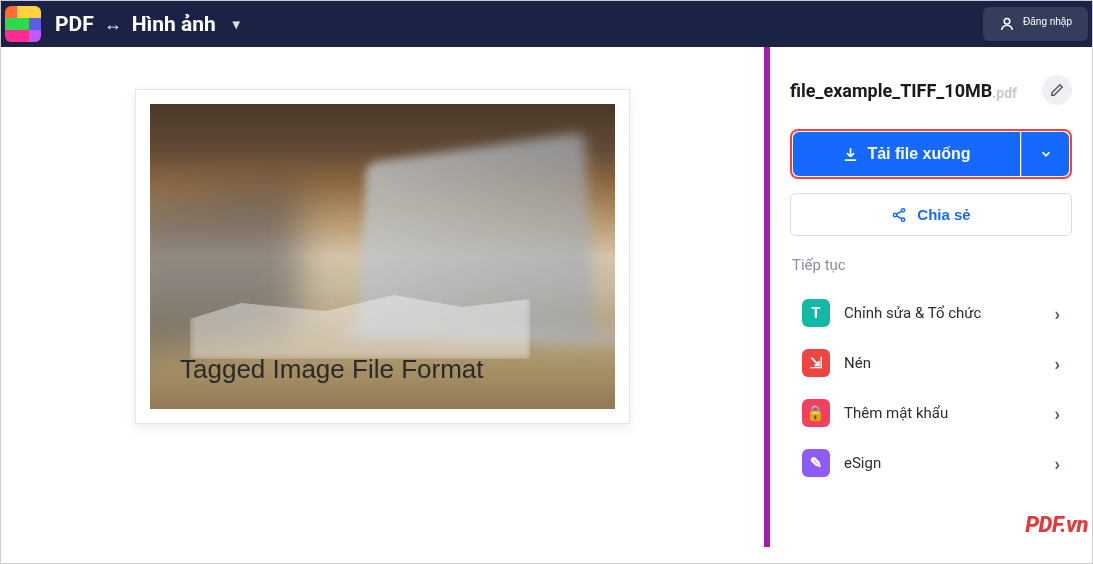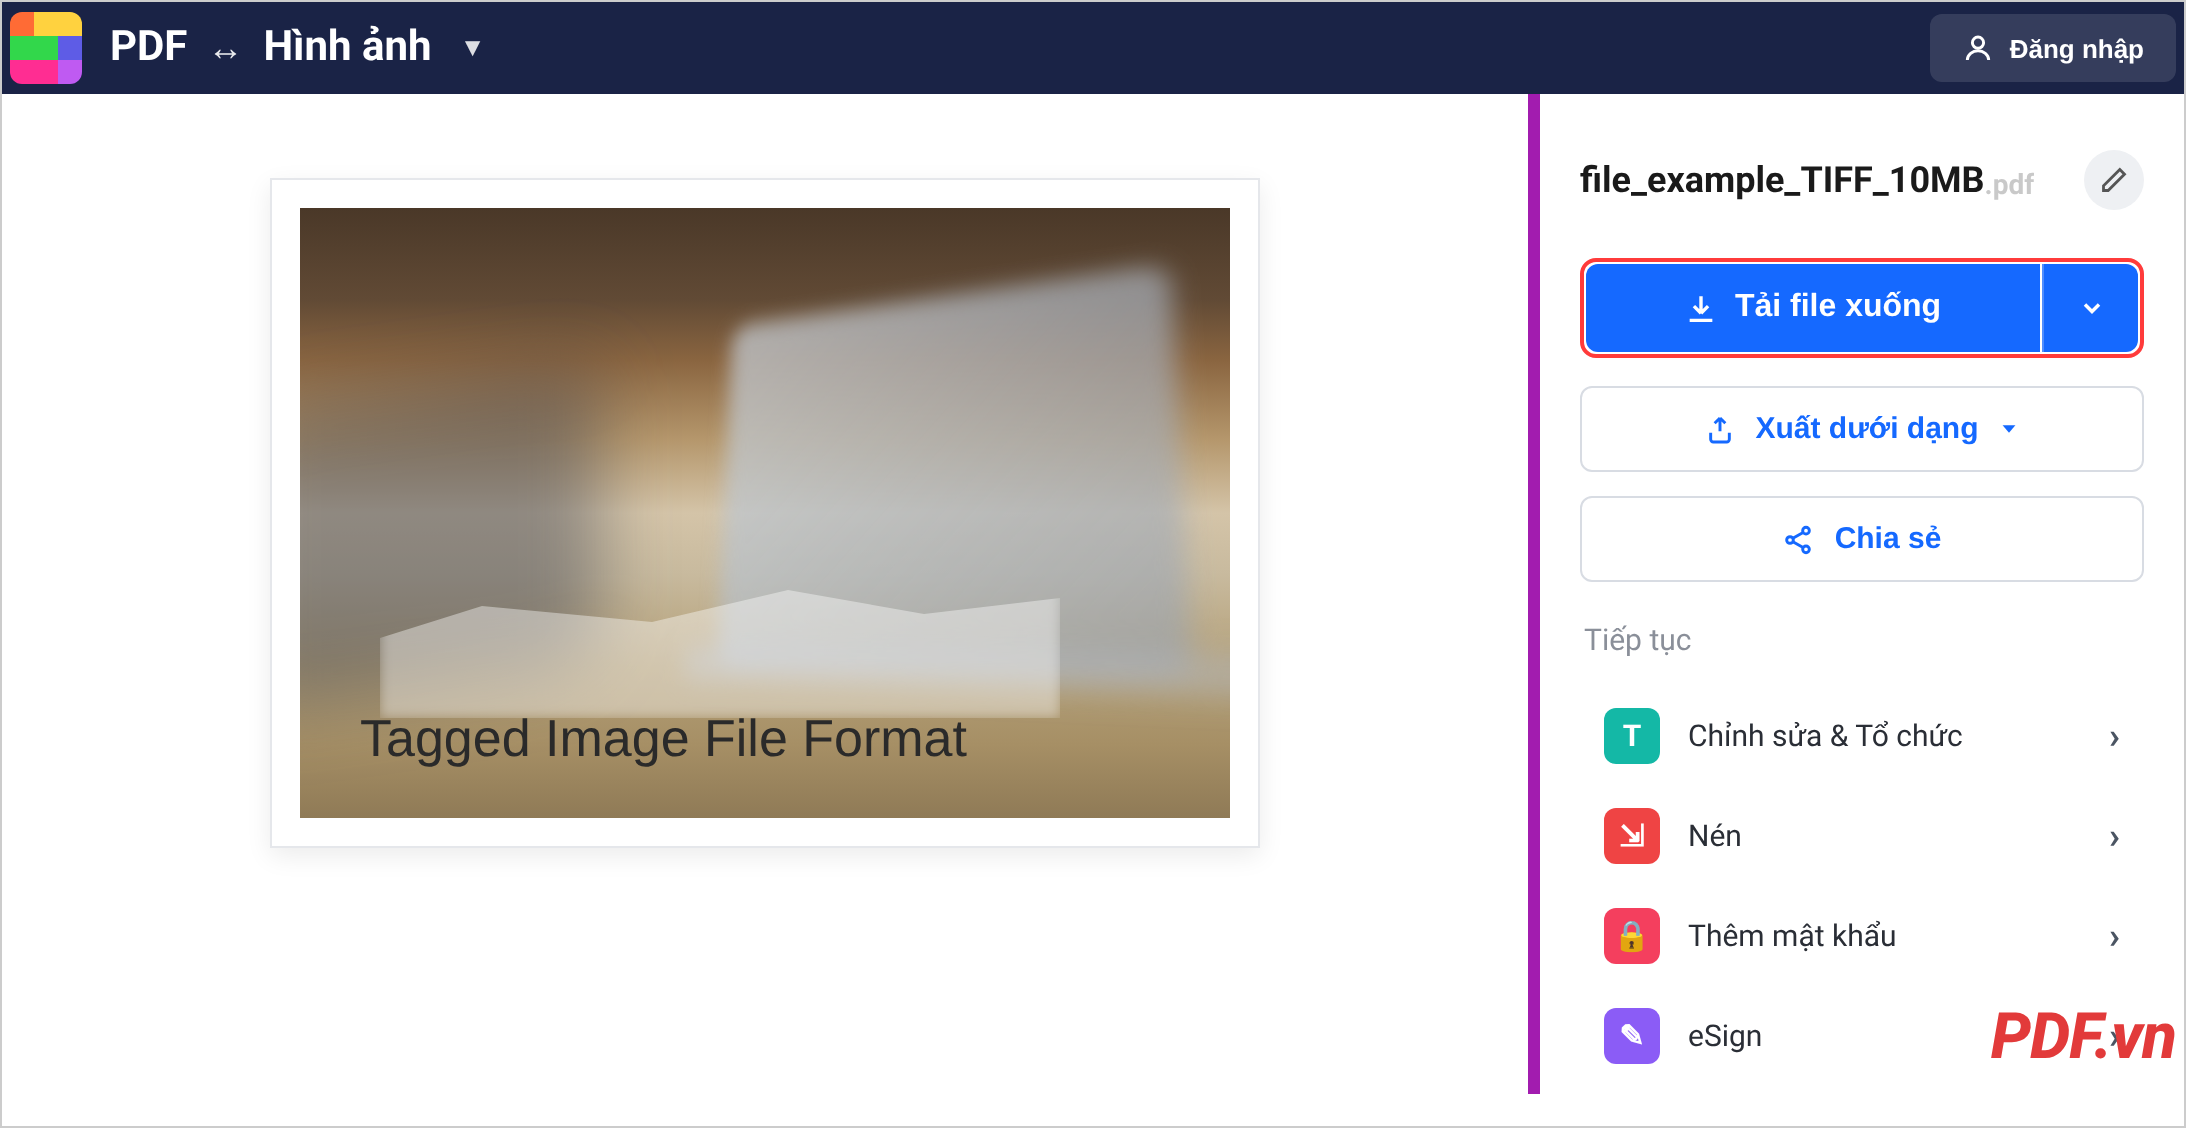--- a/index.html
+++ b/index.html
@@ -7,21 +7,21 @@
   
   .header { background: #1a2346; height: 46px; display: flex; align-items: center; justify-content: space-between; padding: 0 4px; }
   .header-left { display: flex; align-items: center; gap: 14px; }
   .logo { width: 36px; height: 36px; display: grid; grid-template-columns: 1fr 1fr 1fr; grid-template-rows: 1fr 1fr 1fr; border-radius: 6px; overflow: hidden; }
   .logo div:nth-child(1){background:#ff6b35}.logo div:nth-child(2){background:#ffd23f}.logo div:nth-child(3){background:#ffd23f}
   .logo div:nth-child(4){background:#32d74b}.logo div:nth-child(5){background:#32d74b}.logo div:nth-child(6){background:#5e5ce6}
   .logo div:nth-child(7){background:#ff2d92}.logo div:nth-child(8){background:#ff2d92}.logo div:nth-child(9){background:#bf5af2}
   .header-title { color: #fff; font-weight: 700; font-size: 21px; display: flex; align-items: center; gap: 10px; cursor: pointer; }
   .header-title .arrows { font-size: 18px; opacity: .9; }
   .header-title .chev { font-size: 13px; opacity: .85; margin-left: 4px; }
-  .login-btn { background: rgba(255,255,255,.12); color: #fff; border: none; border-radius: 6px; padding: 9px 16px; font-size: 13px; font-weight: 700; display: flex; align-items: center; gap: 8px; cursor: pointer; }
+  .login-btn { background: rgba(255,255,255,.12); color: #fff; border: none; border-radius: 6px; padding: 9px 16px; font-size: 10px; font-weight: 400; display: flex; align-items: flex-start; gap: 8px; cursor: pointer; }
   
   .main { display: flex; height: calc(100% - 62px); }
   .preview-area { flex: 1; display: flex; align-items: flex-start; justify-content: center; padding-top: 42px; border-right: 6px solid #a21caf; }
   .preview-card { width: 495px; height: 335px; background: #fff; border: 1px solid #e5e7eb; box-shadow: 0 4px 12px rgba(0,0,0,.08); padding: 14px; position: relative; }
   .preview-image { width: 100%; height: 100%; position: relative; background: linear-gradient(180deg, #4a3828 0%, #614a35 15%, #8a6540 25%, #b5976c 38%, #d4c4a8 50%, #c8ba9e 60%, #b4a078 75%, #a68f65 88%, #8f7a56 100%); overflow: hidden; }
   .blur-laptop { position:absolute; left:-30px; top:90px; width:180px; height:150px; background: rgba(60,65,80,.45); filter: blur(18px); border-radius: 20px; transform: skewY(-8deg); }
   .blur-laptop2 { position:absolute; right:30px; top:40px; width:240px; height:190px; background: linear-gradient(135deg, rgba(200,210,220,.7), rgba(150,160,175,.6)); filter: blur(6px); border-radius: 12px; transform: perspective(400px) rotateX(10deg) rotateY(-20deg); }
   .blur-laptop2::after { content:""; position:absolute; bottom:-15px; left:-20px; width:300px; height:35px; background: rgba(180,185,195,.5); filter: blur(4px); transform: rotateX(60deg); }
   .paper-shape { position:absolute; bottom:50px; left:40px; width:340px; height:80px; background: rgba(255,255,255,.4); clip-path: polygon(0% 50%, 15% 30%, 40% 40%, 60% 20%, 80% 35%, 100% 25%, 100% 100%, 0% 100%); filter: blur(3px); }
   .preview-text { position: absolute; bottom: 24px; left: 30px; font-size: 26px; color: #2a2a2a; font-family: Arial, sans-serif; }
@@ -43,21 +43,21 @@
   .action-item { display: flex; align-items: center; justify-content: space-between; padding: 11px 12px; border-radius: 8px; cursor: pointer; }
   .action-left { display: flex; align-items: center; gap: 14px; }
   .action-icon { width: 28px; height: 28px; border-radius: 6px; display: flex; align-items: center; justify-content: center; color: #fff; font-size: 15px; font-weight: 700; }
   .ic-teal { background: #14b8a6; }
   .ic-red { background: #ef4444; }
   .ic-rose { background: #f43f5e; }
   .ic-purple { background: #8b5cf6; }
   .action-label { font-size: 15px; color: #2a2e36; }
   .action-arrow { color: #4b5563; font-size: 18px; font-weight: 700; }
   
-  .watermark { position: absolute; bottom: 10px; right: 4px; font-size: 32px; font-weight: 800; font-style: italic; color: #e23a3a; pointer-events: none; letter-spacing: -.5px; margin-left: 36px; }
+  .watermark { position: absolute; bottom: 10px; right: 4px; font-size: 22px; font-weight: 800; font-style: italic; color: #e23a3a; pointer-events: none; letter-spacing: -.5px; margin-left: 36px; }
 </style>
 </head>
 <body>
 
 <div class="header">
   <div class="header-left">
     <div class="logo">
       <div></div>
         <div></div>
         <div></div>
@@ -116,29 +116,20 @@
           </svg>
         <span>Tải file xuống</span>
       </button>
       <button class="download-chev">
         <svg width="14" height="14" viewBox="0 0 24 24" fill="none" stroke="currentColor" stroke-width="3">
             <path d="M6 9l6 6 6-6"></path>
           </svg>
       </button>
     </div>
 
-    <button class="secondary-btn">
-      <svg width="16" height="16" viewBox="0 0 24 24" fill="none" stroke="currentColor" stroke-width="2.2">
-          <path d="M12 3v10m0-10L8 7m4-4l4 4M5 14v5a2 2 0 002 2h10a2 2 0 002-2v-5"></path>
-        </svg>
-      <span>Xuất dưới dạng</span>
-      <svg width="11" height="11" viewBox="0 0 24 24" fill="currentColor">
-          <path d="M5 8l7 8 7-8z"></path>
-        </svg>
-    </button>
 
     <button class="secondary-btn share-btn">
       <svg width="16" height="16" viewBox="0 0 24 24" fill="none" stroke="currentColor" stroke-width="2.2">
           <circle cx="18" cy="5" r="2.5"></circle>
           <circle cx="6" cy="12" r="2.5"></circle>
           <circle cx="18" cy="19" r="2.5"></circle>
           <path d="M8.5 10.5l7-4M8.5 13.5l7 4"></path>
         </svg>
       <span>Chia sẻ</span>
     </button>

